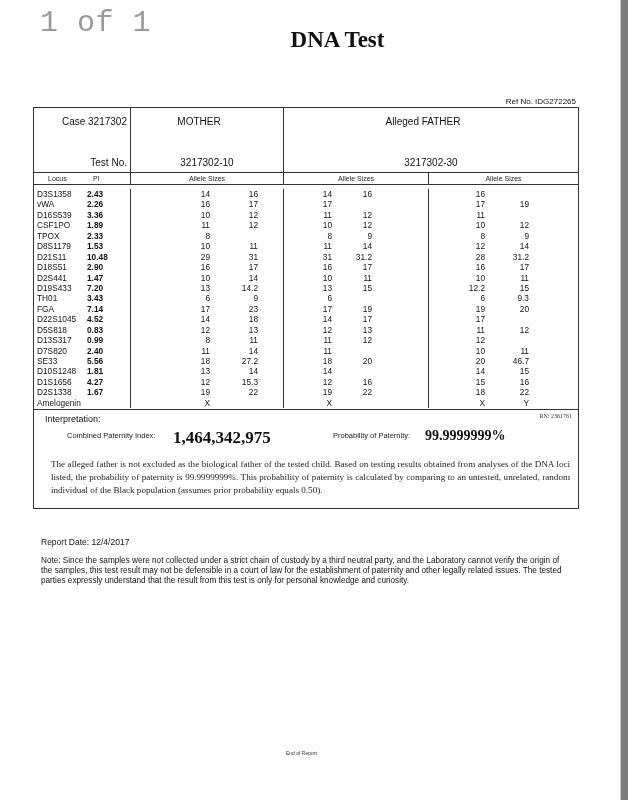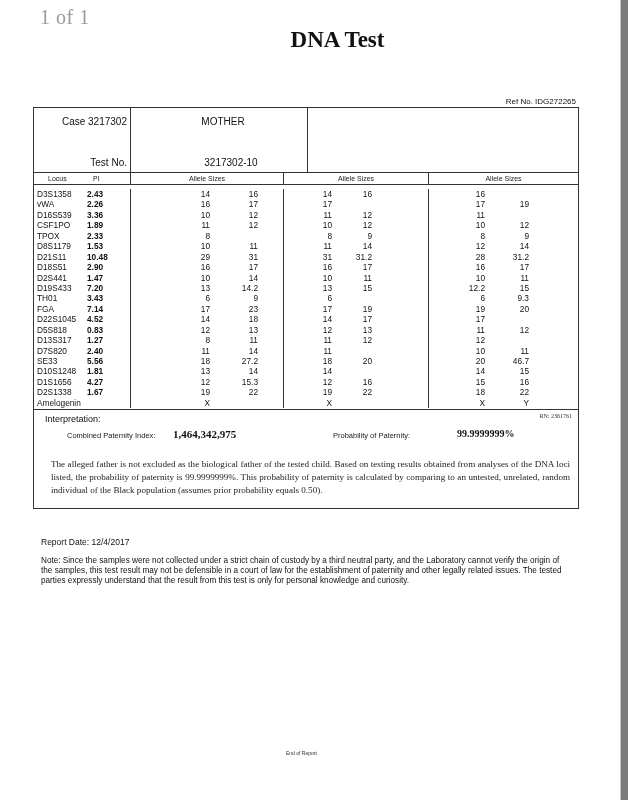--- a/index.html
+++ b/index.html
@@ -1,22 +1,22 @@
 <!DOCTYPE html>
 <html><head>
 <meta charset="utf-8">
 <style>
   html, body { margin:0; padding:0; }
   body { width:628px; height:800px; background:#ffffff; position:relative; overflow:hidden; font-family:"Liberation Sans", sans-serif; color:#111; }
-  .page-counter { position:absolute; left:40px; top:6px; font-size:20px; color:#9a9a9a; font-family:Liberation Serif, serif; letter-spacing:0.5px; }
+  .page-counter { position:absolute; left:40px; top:6px; font-size:30px; color:#9a9a9a; font-family:Liberation Mono, monospace; letter-spacing:0.5px; }
   .scrollbar { position:absolute; right:0; top:0; width:7px; height:800px; background:#7b7b7b; border-left:1px solid #c8c8c8; }
   .title { position:absolute; left:0; width:595px; top:28px; text-align:center; font-family:Liberation Serif, serif; font-weight:bold; font-size:23px; line-height:24px;padding-left:40px; }
   .ref { position:absolute; right:52px; top:97px; font-size:8px;margin-left:26px; }
   .report { position:absolute; left:33px; top:107px; width:544px; border:1px solid #333; }
-  .hdr { display:flex; height:64px; border-bottom:1px solid #333;gap:24px; }
+  .hdr { display:flex; height:64px; border-bottom:1px solid #333; }
   .hdr .c0 { width:96px; border-right:1px solid #333; position:relative; }
   .hdr .c { position:relative; text-align:center; font-size:10px; }
   .hdr .c1 { width:152px; border-right:1px solid #333; }
   .hdr .c2 { width:144px; border-right:1px solid #333; }
   .hdr .c3 { flex:1; }
   .case { position:absolute; right:3px; top:8px; font-size:10px; }
   .testno { position:absolute; right:3px; top:49px; font-size:10px; }
   .party { position:absolute; left:0; right:16px; top:8px; }
   .testid { position:absolute; left:0; right:0; top:49px; }
   .subhdr { display:flex; height:11px; border-bottom:1px solid #333; font-size:7px; color:#222; line-height:11px; }
@@ -39,23 +39,23 @@
   .col1 .a1 { right:auto; left:79px; width:auto; transform:translateX(-100%); }
   .col1 .a2 { left:127px; margin-left:0; width:auto; transform:translateX(-100%); }
   .col2 .a1 { right:auto; left:48px; width:auto; transform:translateX(-100%); }
   .col2 .a2 { left:88px; margin-left:0; width:auto; transform:translateX(-100%); }
   .col3 .a1 { right:auto; left:56px; width:auto; transform:translateX(-100%); }
   .col3 .a2 { left:100px; margin-left:0; width:auto; transform:translateX(-100%); }
   .interp { position:relative; height:98px; }
   .interp-label { position:absolute; left:11px; top:4px; font-size:9px; }
   .rn { position:absolute; right:6px; top:3px; font-size:6px; font-family:"Liberation Serif", serif; color:#333; }
   .cpi-label { position:absolute; left:33px; top:21px; font-size:7.5px; color:#222; }
-  .cpi-val { position:absolute; left:139px; top:18px; font-size:11px; font-weight:bold; font-family:"Liberation Serif", serif; }
+  .cpi-val { position:absolute; left:139px; top:18px; font-size:17px; font-weight:bold; font-family:"Liberation Serif", serif; }
   .pp-label { position:absolute; left:299px; top:21px; font-size:7.5px; color:#222; }
-  .pp-val { position:absolute; left:391px; top:18px; font-size:10px; font-weight:bold; font-family:"Liberation Serif", serif;margin-left:32px; }
+  .pp-val { position:absolute; left:391px; top:18px; font-size:14px; font-weight:bold; font-family:"Liberation Serif", serif; }
   .summary { position:absolute; left:17px; right:8px; top:48px; font-family:"Liberation Serif", serif; font-size:9.1px; line-height:13px; text-align:justify; color:#222; }
   .report-date { position:absolute; left:41px; top:537px; font-size:8.5px; }
   .note { position:absolute; left:41px; top:556px; width:530px; font-size:8.2px; line-height:10px; color:#111; }
   .eor { position:absolute; left:286px; top:750px; font-size:5px; color:#333; }
 </style>
 </head>
 <body>
 
 <div class="page-counter">1 of 1</div>
 <div class="scrollbar"></div>
@@ -68,20 +68,24 @@
 
 <div class="report">
   <div class="hdr">
     <div class="c0">
       <span class="case">Case 3217302</span>
       <span class="testno">Test No.</span>
     </div>
     <div class="c c1">
       <span class="party">MOTHER</span>
       <span class="testid">3217302-10</span>
+    </div>
+    <div class="c c3">
+      <span class="party">Alleged FATHER</span>
+      <span class="testid">3217302-30</span>
     </div>
   </div>
   <div class="subhdr">
     <div class="c0">
       <span class="locus">Locus</span>
       <span class="pi">PI</span>
     </div>
     <div class="c1">Allele Sizes</div>
     <div class="c2">Allele Sizes</div>
     <div class="c3">Allele Sizes</div>
@@ -139,21 +143,21 @@
         <div class="r">
           <span class="locus-name">D22S1045</span>
           <span class="pi-val">4.52</span>
         </div>
         <div class="r">
           <span class="locus-name">D5S818</span>
           <span class="pi-val">0.83</span>
         </div>
         <div class="r">
           <span class="locus-name">D13S317</span>
-          <span class="pi-val">1.27</span>
+          <span class="pi-val">0.99</span>
         </div>
         <div class="r">
           <span class="locus-name">D7S820</span>
           <span class="pi-val">2.40</span>
         </div>
         <div class="r">
           <span class="locus-name">SE33</span>
           <span class="pi-val">5.56</span>
         </div>
         <div class="r">

